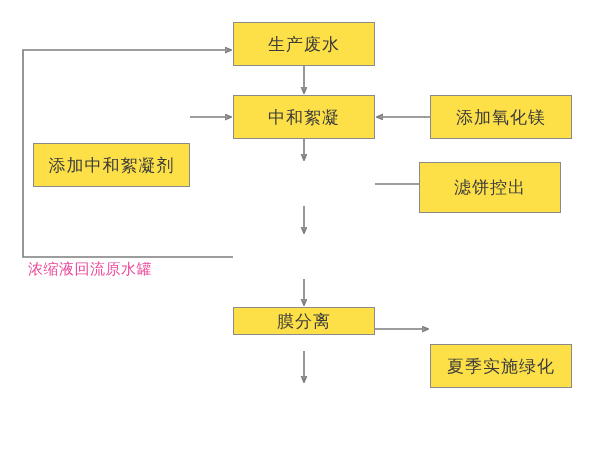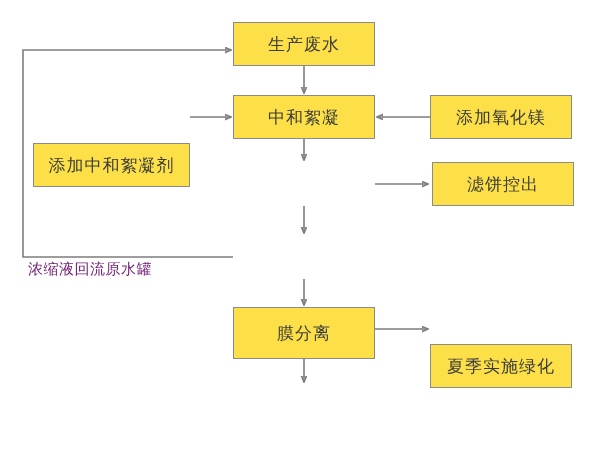--- a/index.html
+++ b/index.html
@@ -27,21 +27,21 @@
     font-size: 17px;
     letter-spacing: 1px;
     white-space: nowrap;
   }
   .node-label {
     display: block;
     line-height: 1;
   }
   .annot {
     position: absolute;
-    color: #701a75;
+    color: #ec4899;
     font-size: 15px;
     letter-spacing: 0.5px;
     white-space: nowrap;
     line-height: 1;
   }
   svg.edges {
     position: absolute;
     left: 0;
     top: 0;
     width: 600px;
@@ -83,34 +83,34 @@
   <div class="node" style="left:233px; top:22px; width:142px; height:44px;">
     <span class="node-label">生产废水</span>
   </div>
 
   <div class="node" style="left:233px; top:95px; width:142px; height:44px;">
     <span class="node-label">中和絮凝</span>
   </div>
 
 
 
-  <div class="node" style="left:233px; top:307px; width:142px; height:52px;">
+  <div class="node" style="left:233px; top:307px; width:142px; height:28px;">
     <span class="node-label">膜分离</span>
   </div>
 
 
   <div class="node" style="left:33px; top:95px; width:157px; height:44px;margin-top:48px;">
     <span class="node-label">添加中和絮凝剂</span>
   </div>
 
   <div class="node" style="left:430px; top:95px; width:142px; height:44px;">
     <span class="node-label">添加氧化镁</span>
   </div>
 
-  <div class="node" style="left:432px; top:162px; width:142px; height:44px;">
+  <div class="node" style="left:419px; top:162px; width:142px; height:51px;">
     <span class="node-label">滤饼控出</span>
   </div>
 
   <div class="node" style="left:430px; top:307px; width:142px; height:44px;margin-top:37px;">
     <span class="node-label">夏季实施绿化</span>
   </div>
 
   <div class="annot" style="left:28px; top:262px;">浓缩液回流原水罐</div>
 
 </div>

